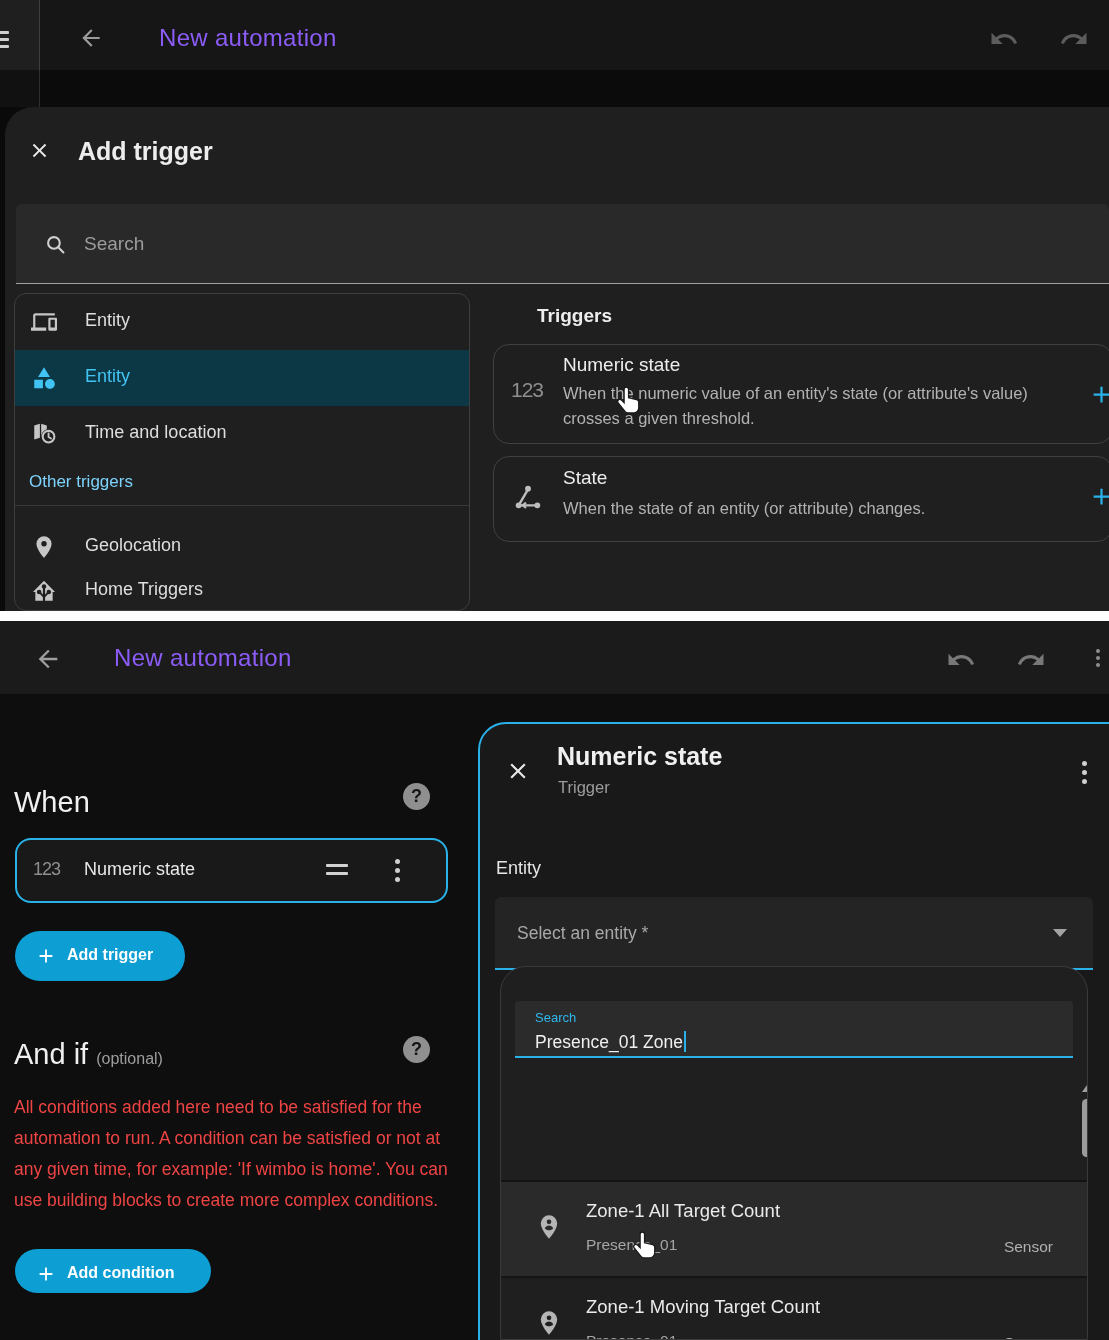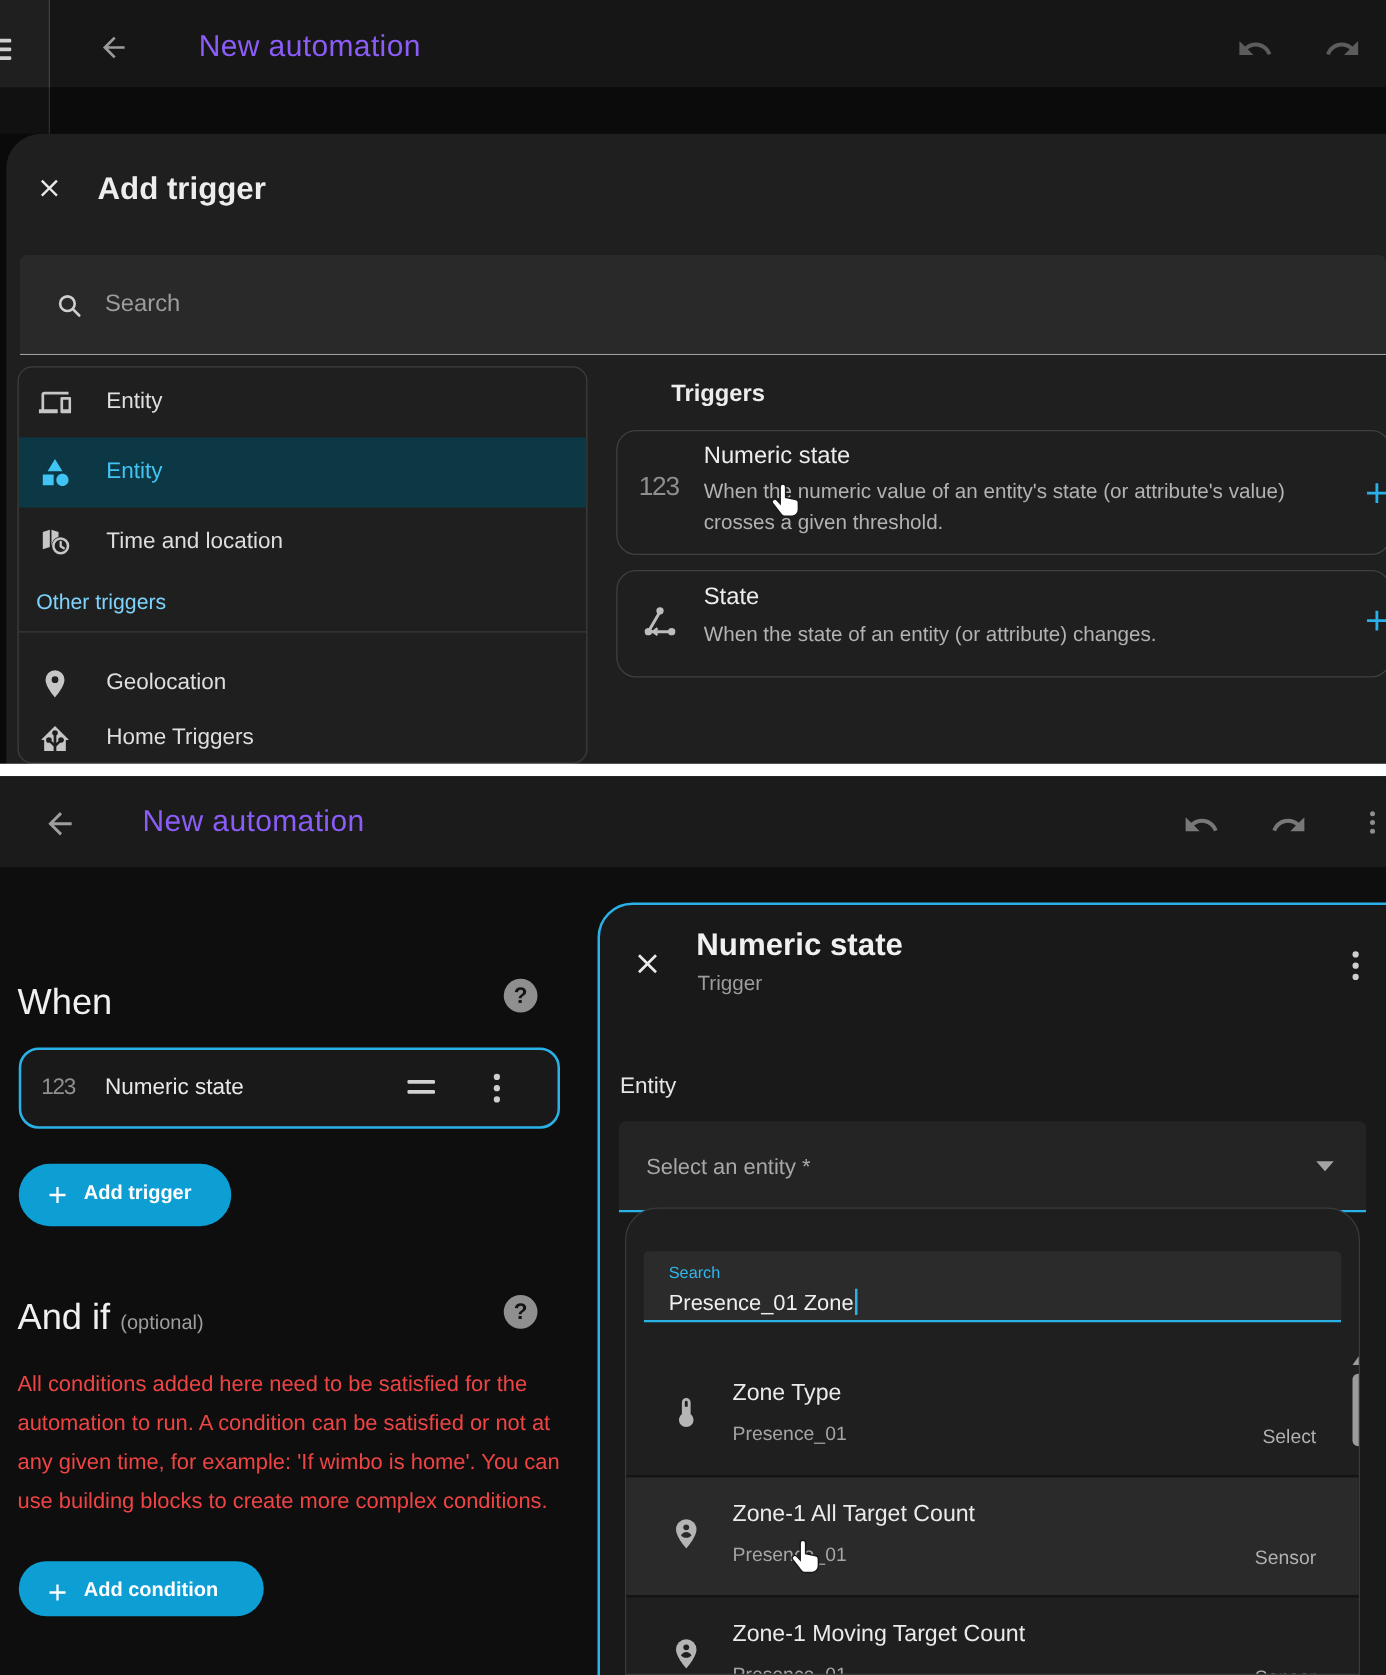--- a/index.html
+++ b/index.html
@@ -282,30 +282,20 @@
   <div class="abs selectbox"></div>
   <div class="abs selecttext" style="left:517px;top:923px;">Select an entity *</div>
   <div class="abs downarrow" style="left:1053px;top:929px;"></div>
 
   <div class="abs overlay">
     <div class="ov-search">
       <span class="ov-label">Search</span>
       <span class="ov-value"><span>Presence_01 Zone</span><span class="caret"></span></span>
     </div>
 
-    <div class="ritem" style="top:118px;">
-      <span class="ricon">
-        <svg width="28" height="28" viewBox="0 0 24 24">
-            <path fill="currentColor" d="M15,13V5A3,3 0 0,0 12,2A3,3 0 0,0 9,5V13A5,5 0 1,0 15,13M12,4A1,1 0 0,1 13,5V8H11V5A1,1 0 0,1 12,4Z"></path>
-          </svg>
-      </span>
-      <span class="rtitle">Zone Type</span>
-      <span class="rsub">Presence_01</span>
-      <span class="rmeta">Select</span>
-    </div>
     <div class="rdiv" style="top:213px;"></div>
 
     <div class="ritem hl" style="top:215px;">
       <span class="ricon">
         <svg width="28" height="28" viewBox="0 0 24 24">
             <path fill="currentColor" d="M12,2A7,7 0 0,0 5,9C5,14.25 12,22 12,22C12,22 19,14.25 19,9A7,7 0 0,0 12,2Z"></path>
             <circle cx="12" cy="7.6" r="2" fill="#2a2a2a"></circle>
             <path d="M8.4 13.2c.7-1.5 2.1-2.4 3.6-2.4s2.9.9 3.6 2.4c-1 1-2.3 1.6-3.6 1.6s-2.6-.6-3.6-1.6z" fill="#2a2a2a"></path>
           </svg>
       </span>

